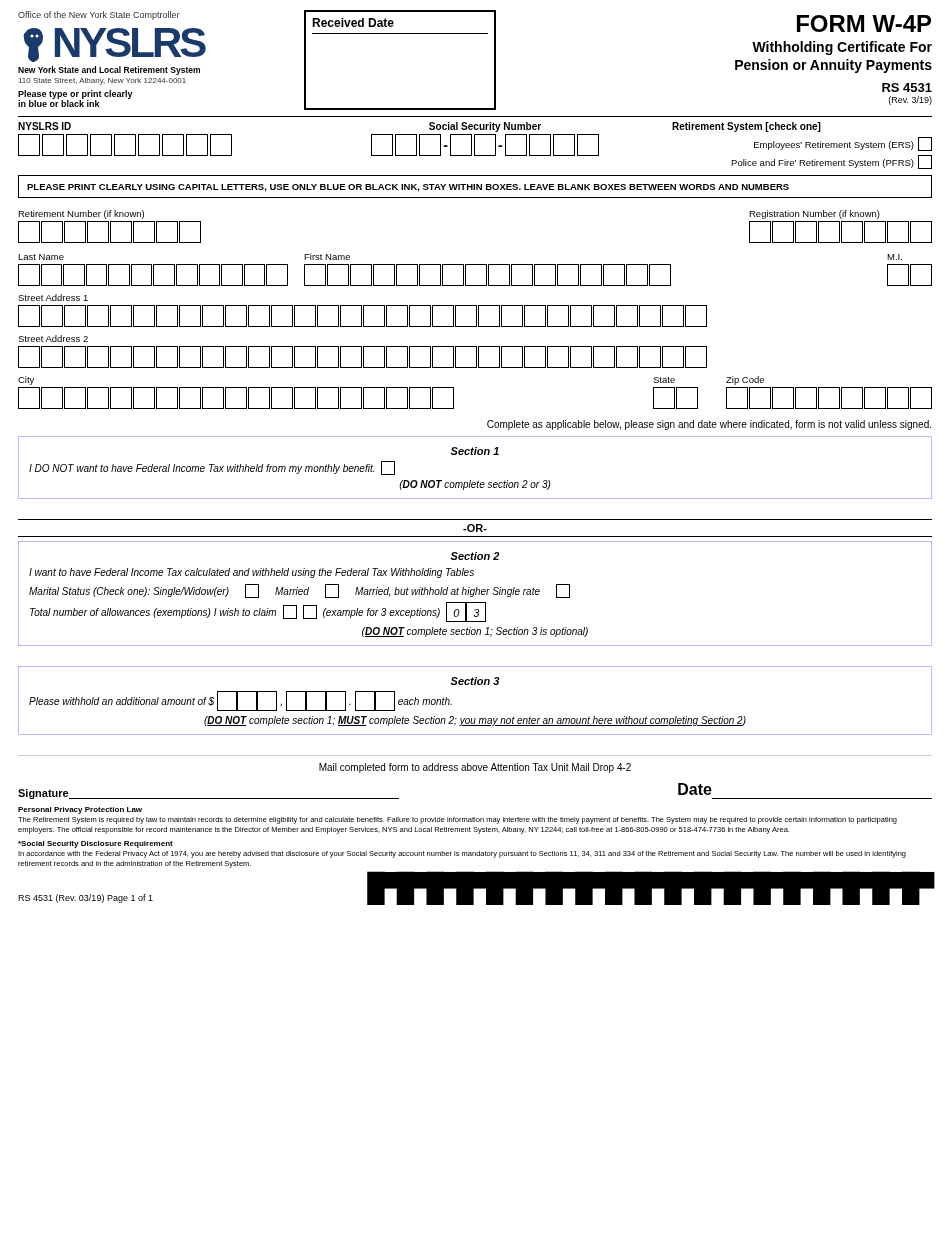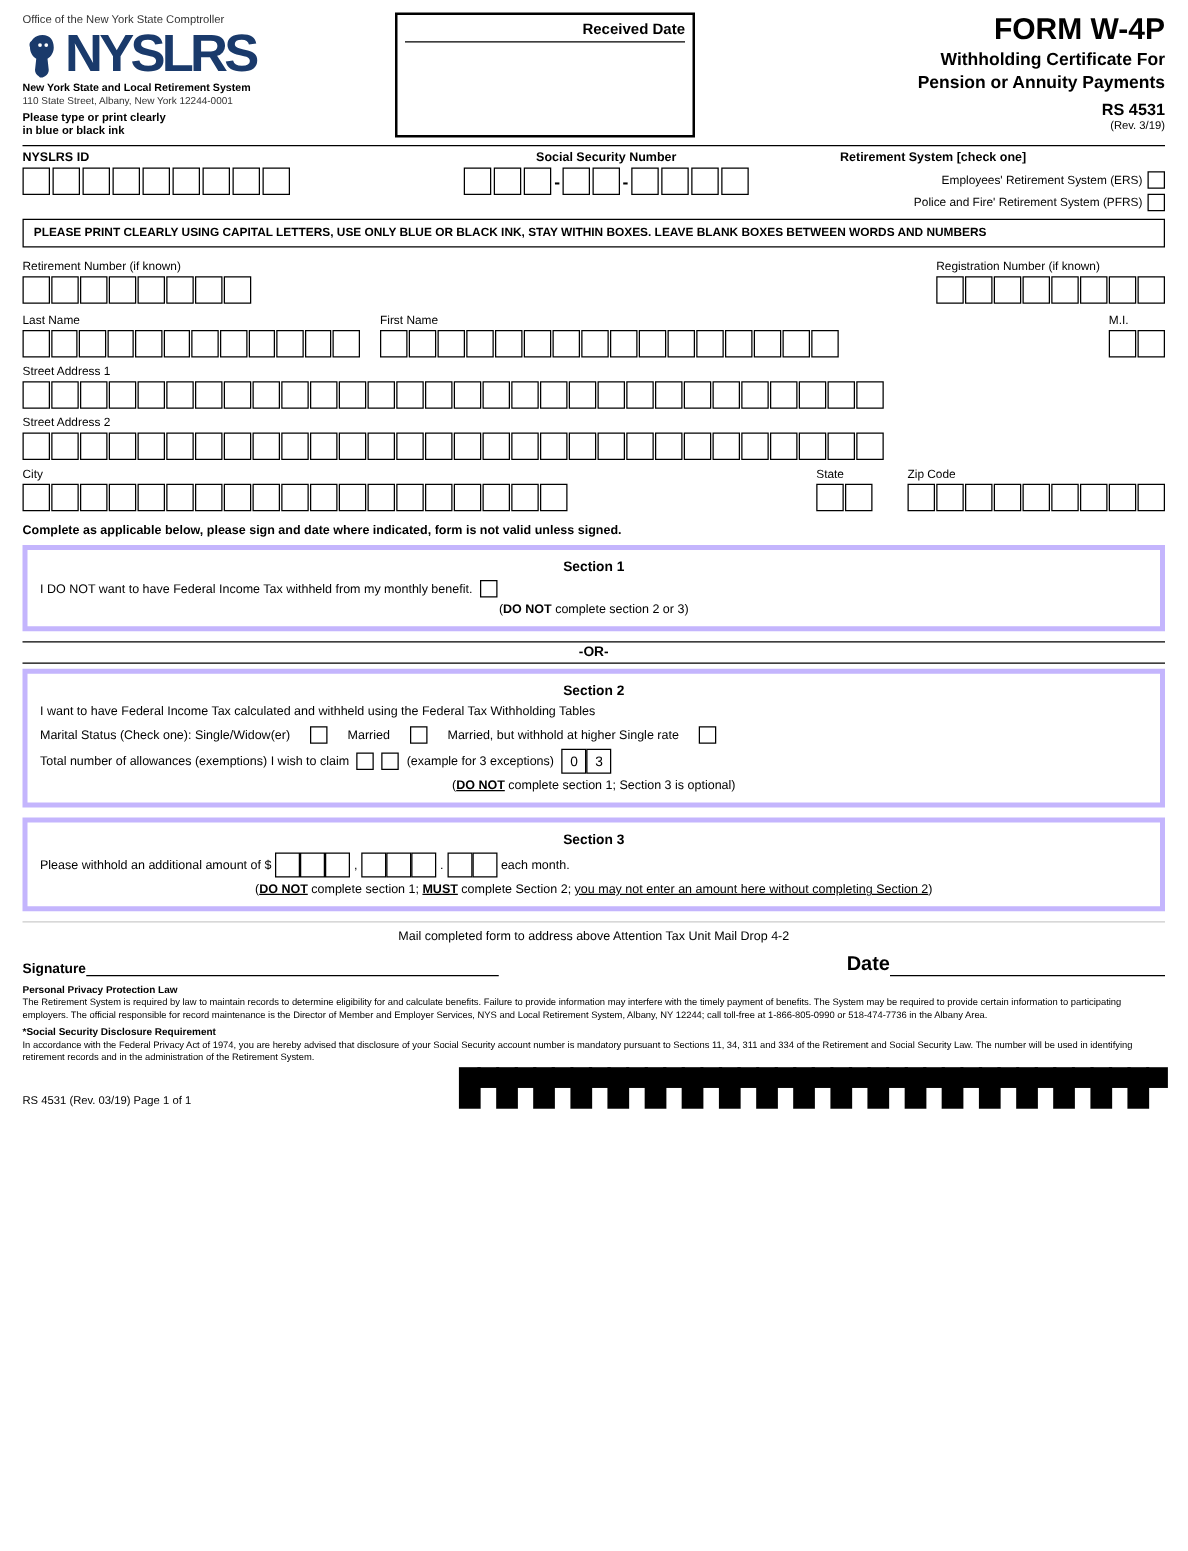--- a/index.html
+++ b/index.html
@@ -38,26 +38,26 @@
       font-size: 8px;
       color: #333;
       margin-top: 1px;
     }
     .logo-print-note {
       font-size: 9px;
       font-weight: bold;
       margin-top: 4px;
     }
     .received-date-box {
-      width: 240px;
+      width: 192px;
       flex-shrink: 0;
       border: 2px solid #000;
-      text-align: right;
+      text-align: left;
       padding: 4px 6px;
-      margin: 0 18px;
+      margin: 0 6px;
       height: 100px;
     }
     .received-date-title {
       font-weight: bold;
       font-size: 12px;
       border-bottom: 1px solid #000;
       padding-bottom: 3px;
       margin-bottom: 3px;
     }
     .form-title-section {
@@ -177,23 +177,24 @@
       display: flex;
       gap: 1px;
     }
     .char-box-lg {
       width: 22px;
       height: 22px;
       border: 1px solid #000;
       display: inline-block;
     }
     .section-box {
-      border: 4px solid #c4b5fd;
+      border: 1px solid #c4b5fd;
       padding: 8px 10px;
-      margin-bottom: 8px;
+      margin-bottom: 20px;
+      font-style: italic;
     }
     .section-title {
       font-weight: bold;
       text-align: center;
       font-size: 11px;
       margin-bottom: 4px;
     }
     .or-row {
       text-align: center;
       font-weight: bold;
@@ -292,23 +293,23 @@
     .barcode {
       text-align: center;
     }
     .barcode-bars {
       font-family: monospace;
       font-size: 18px;
       letter-spacing: -1px;
       line-height: 1;
     }
     .complete-note {
-      text-align: left;
-      font-size: 10px;
-      font-weight: bold;
+      text-align: right;
+      font-size: 10px;
+      font-weight: normal;
       margin: 4px 0;
     }
     .mail-note {
       text-align: center;
       font-size: 10px;
       font-weight: normal;
       margin: 6px 0;
       border-top: 1px solid #ccc;
       padding-top: 6px;
     }

